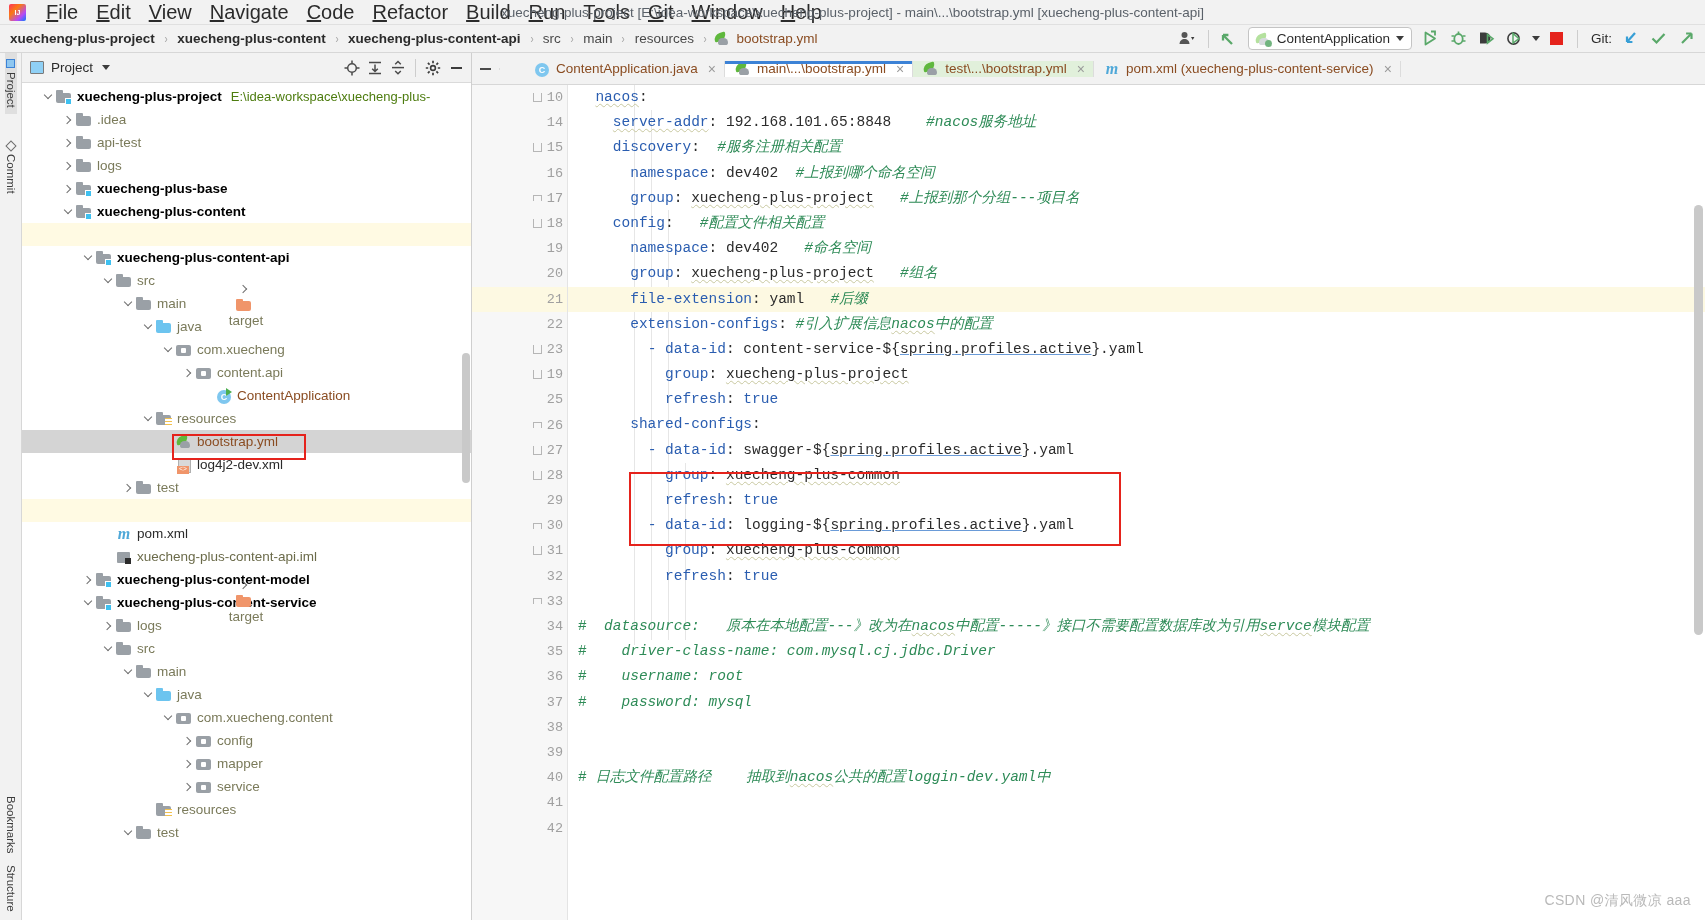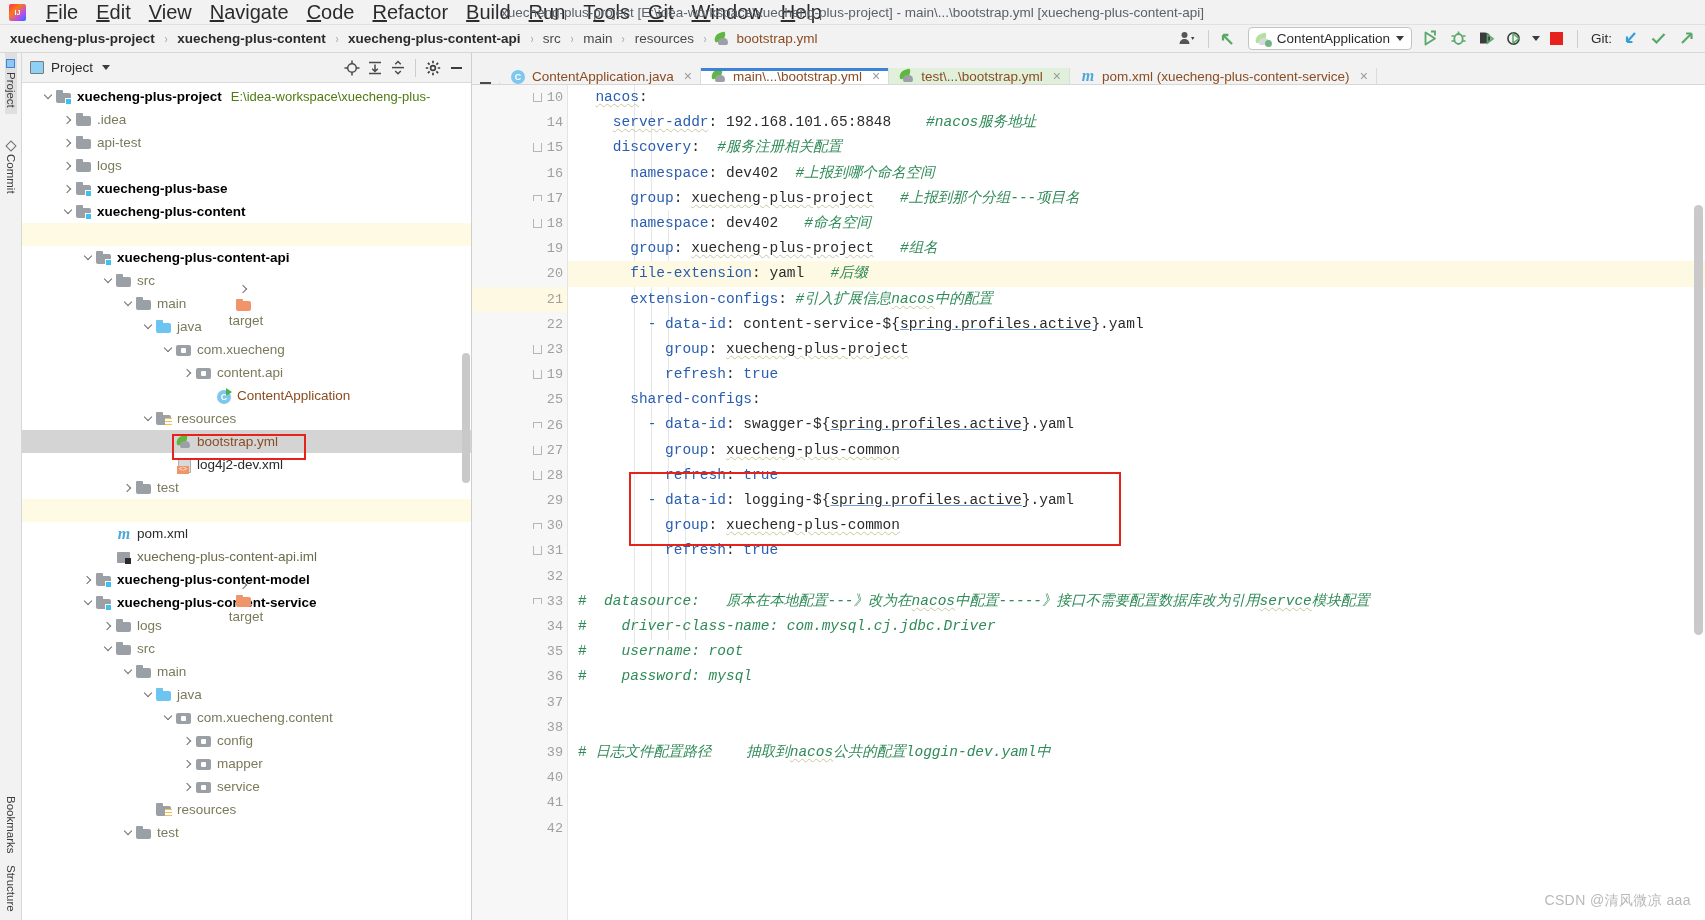--- a/index.html
+++ b/index.html
@@ -208,22 +208,22 @@
     content:""; position:absolute; right:1px; bottom:1px; width:6px; height:6px; background:#2b2b2b;
   }
 
   .red-box {
     position:absolute; border:2px solid #e5231c; pointer-events:none; z-index:5;
   }
 
   
   .editor-area { flex: 1; display: flex; flex-direction: column; min-width: 0; background:#fff; }
   .tabs {
-    height: 32px; background: #f2f2f2; display: flex; align-items: flex-end;
-    border-bottom: 1px solid #d7d7d7; flex: 0 0 32px; overflow: hidden;
+    height: 32px; background: #f2f2f2; display: flex; align-items: center;
+    border-bottom: 1px solid #d7d7d7; flex: 0 0 32px; overflow: hidden; gap: 24px;
   }
   .tab-collapse {
     width: 28px; display:flex; align-items:center; justify-content:center; cursor:default;
     border-right: 1px solid #dcdcdc;
   }
   .tab-collapse .minus { width:11px; height:2px; background:#4a4a4a; }
   .tab {
     display:flex; align-items:center; gap:6px; padding: 0 8px 0 10px; cursor:default;
     border-right: 1px solid #dcdcdc; font-size: 13.5px; color:#8a4c21; white-space:nowrap; position:relative;
   }
@@ -969,20 +969,21 @@
         <div class="code-area" id="codearea">
           <div class="indent-guide" style="left:66px;top:0;height:560px;"></div>
           <div class="indent-guide" style="left:83px;top:25px;height:530px;"></div>
           <div class="indent-guide" style="left:100px;top:125px;height:430px;"></div>
           <div class="indent-guide" style="left:117px;top:378px;height:177px;"></div>
         <div class="code-line">  <span class="key squiggle">nacos</span><span class="k">:</span></div>
             <div class="code-line">    <span class="key squiggle">server-addr</span><span class="k">: 192.168.101.65:8848</span>    <span class="cmt">#nacos服务地址</span></div>
             <div class="code-line">    <span class="key">discovery</span><span class="k">:</span>  <span class="cmt">#服务注册相关配置</span></div>
             <div class="code-line">      <span class="key">namespace</span><span class="k">: dev402</span>  <span class="cmt">#上报到哪个命名空间</span></div>
             <div class="code-line">      <span class="key">group</span><span class="k">: </span><span class="k squiggle">xuecheng-plus-project</span>   <span class="cmt">#上报到那个分组---项目名</span></div>
+            <div class="code-line">    <span class="key">config</span><span class="k">:</span>   <span class="cmt">#配置文件相关配置</span></div>
             <div class="code-line">      <span class="key">namespace</span><span class="k">: dev402</span>   <span class="cmt">#命名空间</span></div>
             <div class="code-line">      <span class="key">group</span><span class="k">: </span><span class="k squiggle">xuecheng-plus-project</span>   <span class="cmt">#组名</span></div>
             <div class="code-line cur">      <span class="key">file-extension</span><span class="k">: yaml</span>   <span class="cmt">#后缀</span></div>
             <div class="code-line">      <span class="key">extension-configs</span><span class="k">:</span> <span class="cmt">#引入扩展信息</span><span class="cmt squiggle">nacos</span><span class="cmt">中的配置</span></div>
             <div class="code-line">        <span class="key">- data-id</span><span class="k">: content-service-${</span><span class="ph">spring.profiles.active</span><span class="k">}.yaml</span></div>
             <div class="code-line">          <span class="key">group</span><span class="k">: </span><span class="k squiggle">xuecheng-plus-project</span></div>
             <div class="code-line">          <span class="key">refresh</span><span class="k">: </span><span class="bool">true</span></div>
             <div class="code-line">      <span class="key">shared-configs</span><span class="k">:</span></div>
             <div class="code-line">        <span class="key">- data-id</span><span class="k">: swagger-${</span><span class="ph">spring.profiles.active</span><span class="k">}.yaml</span></div>
             <div class="code-line">          <span class="key">group</span><span class="k">: </span><span class="k squiggle">xuecheng-plus-common</span></div>

